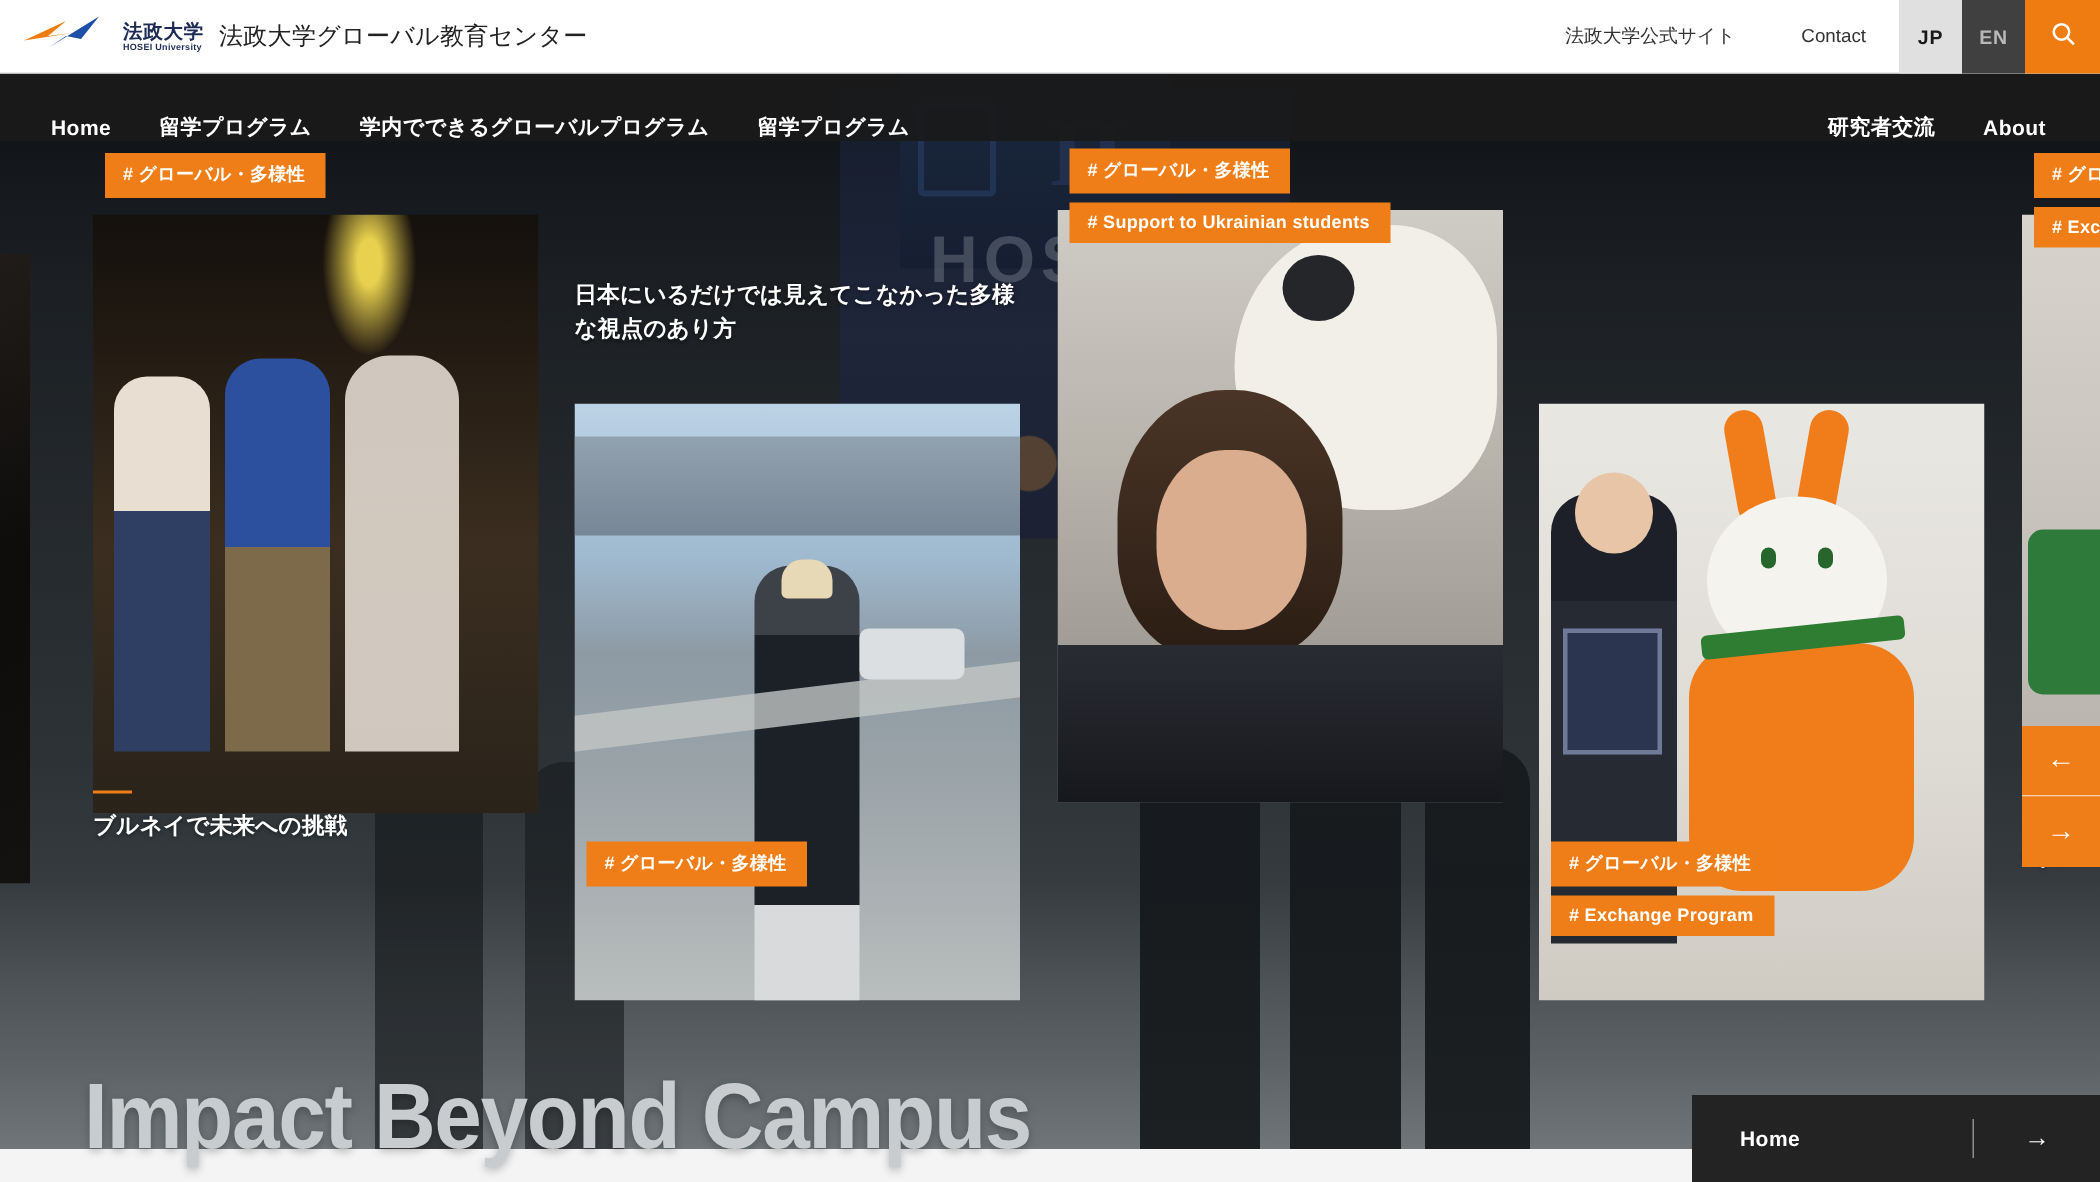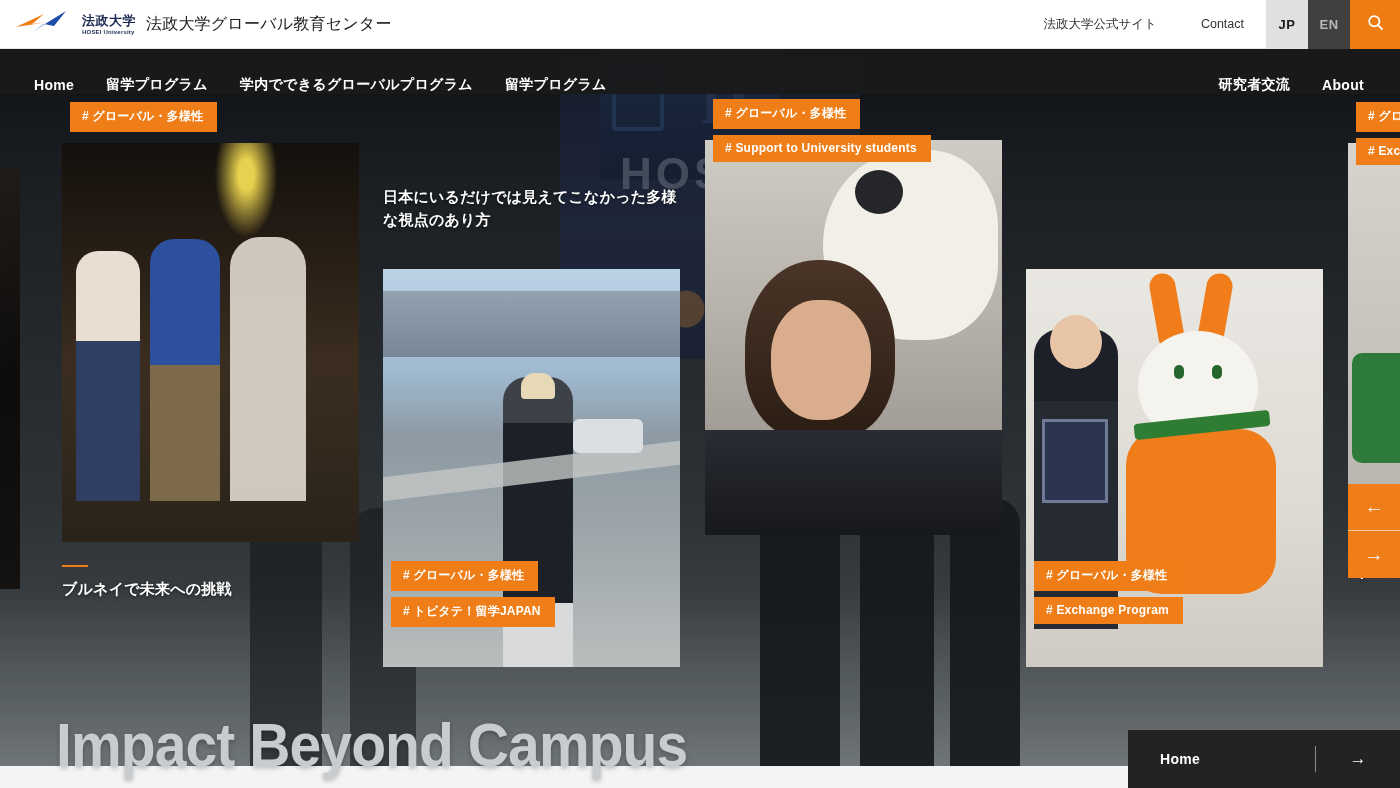--- a/index.html
+++ b/index.html
@@ -267,55 +267,54 @@
           <div class="photo" style="background:
               radial-gradient(ellipse at 62% 8%, #e8d14e 0 3%, rgba(232,209,78,0) 12%),
               linear-gradient(180deg,#14100c 0%,#2a2016 32%,#3b2e20 55%,#2a231a 100%);"></div>
           <div style="position:absolute;left:14px;top:108px;width:64px;height:250px;background:linear-gradient(180deg,#e8dfd2 0 36%,#2f3f63 36% 100%);border-radius:22px 22px 0 0;"></div>
           <div style="position:absolute;left:88px;top:96px;width:70px;height:262px;background:linear-gradient(180deg,#2c4f9e 0 48%,#7c6a4a 48% 100%);border-radius:24px 24px 0 0;"></div>
           <div style="position:absolute;left:168px;top:94px;width:76px;height:264px;background:linear-gradient(180deg,#ded6cc 0 100%);border-radius:30px 30px 0 0;opacity:.92;"></div>
         </div>
         <div class="taglist" style="left:8px; top:53px;">
           <span class="tag"># グローバル・多様性</span>
         </div>
-        <div class="card-title" style="left:0px; top:516px; width:290px;">
+        <div class="card-title" style="left:0px; top:478px; width:290px;">
           <div class="rule"></div>
           <span>ブルネイで未来への挑戦</span>
         </div>
       </article>
 
       <article class="card" style="left:383px; top:0; width:300px; height:640px;">
         <div class="card-title" style="left:0px; top:136px; width:300px;">日本にいるだけでは見えてこなかった多様な視点のあり方</div>
         <div class="card-img" style="left:0; top:220px; width:297px; height:398px;">
           <div class="photo" style="background:
               linear-gradient(180deg,#bcd3e6 0%,#9fb9cf 26%,#8d9aa4 42%,#9aa3a8 62%,#b9bdbd 100%);"></div>
           <div style="position:absolute;left:0;top:22px;width:297px;height:66px;background:linear-gradient(180deg,#8b9aa8,#6f7d8b);opacity:.85;"></div>
           <div style="position:absolute;left:120px;top:108px;width:70px;height:290px;background:linear-gradient(180deg,#3c4248 0 16%,#1c2127 16% 78%,#d8dadb 78% 100%);border-radius:24px 24px 0 0;"></div>
           <div style="position:absolute;left:138px;top:104px;width:34px;height:26px;background:#e8d9b6;border-radius:14px 14px 4px 4px;"></div>
           <div style="position:absolute;left:0;top:190px;width:297px;height:24px;background:#c3c6c4;transform:skewY(-7deg);opacity:.8;"></div>
           <div style="position:absolute;left:190px;top:150px;width:70px;height:34px;background:#dcdfe1;border-radius:6px;"></div>
         </div>
         <div class="taglist" style="left:8px; top:512px;">
           <span class="tag"># グローバル・多様性</span>
-          <span class="tag"># トビタテ！留学JAPAN</span>
         </div>
       </article>
 
       <article class="card" style="left:705px; top:0; width:300px; height:620px;">
         <div class="card-img" style="left:0; top:91px; width:297px; height:395px;">
           <div class="photo" style="background:linear-gradient(180deg,#cfccc6 0%,#b9b4ac 40%,#8f8a84 100%);"></div>
           <div style="position:absolute;left:118px;top:10px;width:175px;height:190px;background:#f2efe9;border-radius:50% 40% 40% 50%;"></div>
           <div style="position:absolute;left:150px;top:30px;width:48px;height:44px;background:#24262a;border-radius:50%;"></div>
           <div style="position:absolute;left:40px;top:120px;width:150px;height:180px;background:linear-gradient(180deg,#4a3527,#2b1d14);border-radius:48% 48% 40% 40%;"></div>
           <div style="position:absolute;left:66px;top:160px;width:100px;height:120px;background:#d9ad8e;border-radius:46%;"></div>
           <div style="position:absolute;left:0;top:290px;width:297px;height:105px;background:linear-gradient(180deg,#2a2c33,#16181d);"></div>
         </div>
         <div class="taglist" style="left:8px; top:50px;">
           <span class="tag"># グローバル・多様性</span>
-          <span class="tag"># Support to University students</span>
+          <span class="tag"># Support to Ukrainian students</span>
         </div>
       </article>
 
       <article class="card" style="left:1026px; top:0; width:300px; height:640px;">
         <div class="card-img" style="left:0; top:220px; width:297px; height:398px;">
           <div class="photo" style="background:linear-gradient(180deg,#e9e7e2 0%,#dedbd4 60%,#cfcbc3 100%);"></div>
           <div style="position:absolute;left:128px;top:4px;width:26px;height:78px;background:#f07d1a;border-radius:13px;transform:rotate(-10deg);"></div>
           <div style="position:absolute;left:176px;top:4px;width:26px;height:78px;background:#f07d1a;border-radius:13px;transform:rotate(10deg);"></div>
           <div style="position:absolute;left:112px;top:62px;width:120px;height:112px;background:#f5f3ee;border-radius:50%;"></div>
           <div style="position:absolute;left:100px;top:160px;width:150px;height:165px;background:#f07d1a;border-radius:36px;"></div>

